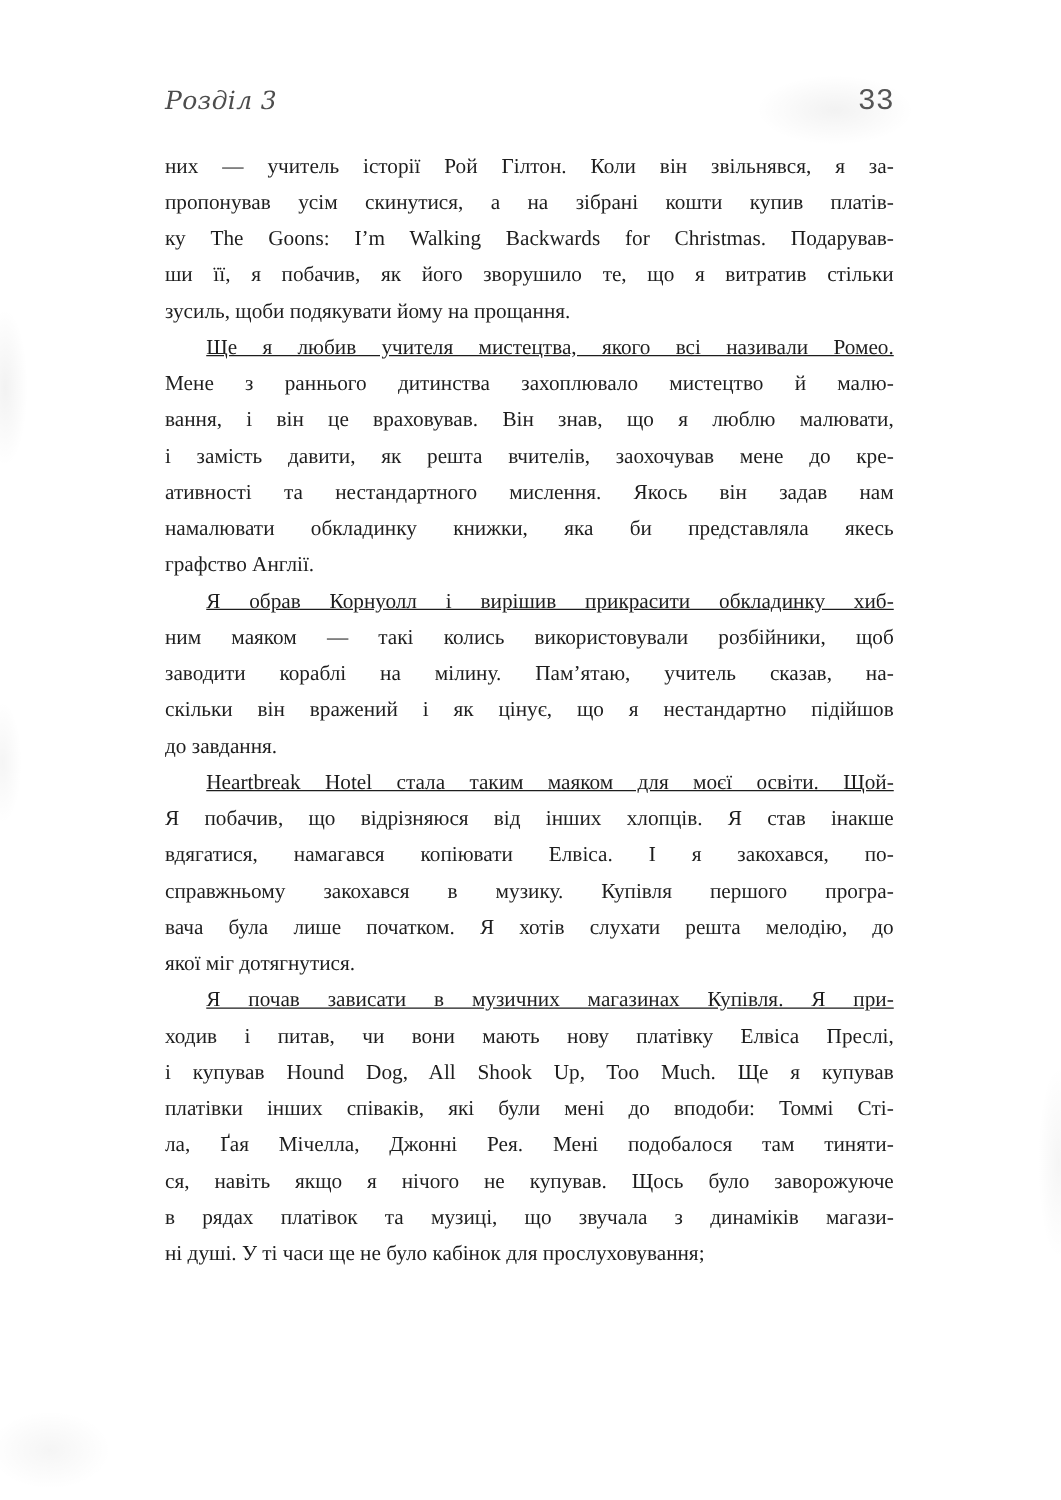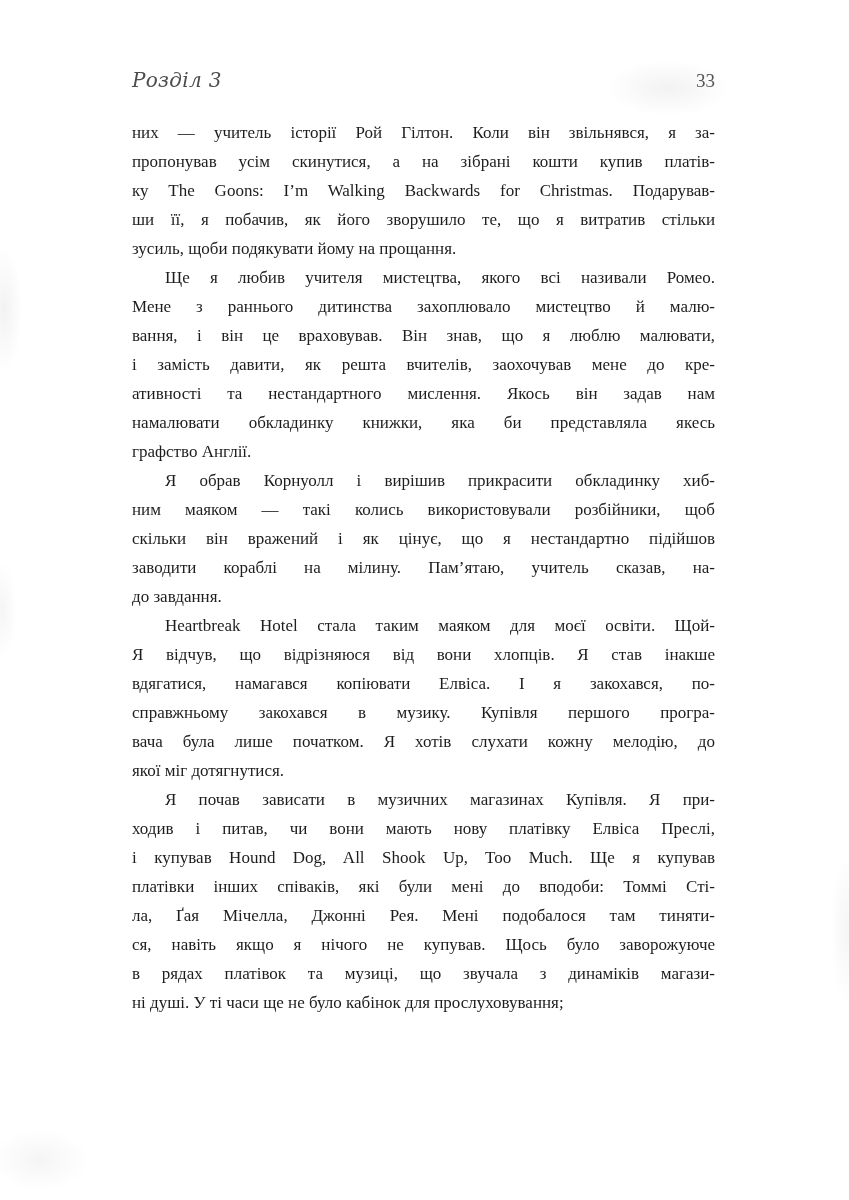--- a/index.html
+++ b/index.html
@@ -39,41 +39,41 @@
     gap: 12px;
   }
   .chapter {
     font-family: "DejaVu Serif", serif;
     font-style: italic;
     font-size: 20px;
     color: #4d4d4d;
     letter-spacing: 0.3px;
   }
   .folio {
-    font-family: Liberation Serif, serif;
-    font-size: 19px;
+    font-family: Liberation Mono, monospace;
+    font-size: 24px;
     color: #555555;
   }
   .page-body {
     position: absolute;
     left: 132px;
     top: 118px;
     width: 583px;
     color: #1d1d1d;
     font-size: 17px;
     line-height: 29px;
   }
   .paragraph { margin: 0; }
   .line {
     text-align: justify;
     text-align-last: justify;
     white-space: normal;
   }
   .line.last { text-align-last: left; font-family: Liberation Serif, serif; }
-  .line.indent { text-indent: 33px; }
+  .line.indent { text-indent: 33px; text-decoration: underline; }
 </style>
 </head>
 <body>
 
 <div class="page">
   <header class="page-header">
     <span class="chapter">Розділ 3</span>
     <span class="folio">33</span>
   </header>
   <main class="page-body">
@@ -89,30 +89,30 @@
         <div class="line">Мене з раннього дитинства захоплювало мистецтво й малю-</div>
         <div class="line">вання, і він це враховував. Він знав, що я люблю малювати,</div>
         <div class="line">і замість давити, як решта вчителів, заохочував мене до кре-</div>
         <div class="line">ативності та нестандартного мислення. Якось він задав нам</div>
         <div class="line">намалювати обкладинку книжки, яка би представляла якесь</div>
         <div class="line last">графство Англії.</div>
       </div>
       <div class="paragraph">
         <div class="line indent">Я обрав Корнуолл і вирішив прикрасити обкладинку хиб-</div>
         <div class="line">ним маяком — такі колись використовували розбійники, щоб</div>
+        <div class="line">заводити кораблі на мілину. Пам’ятаю, учитель сказав, на-</div>
         <div class="line">скільки він вражений і як цінує, що я нестандартно підійшов</div>
-        <div class="line">заводити кораблі на мілину. Пам’ятаю, учитель сказав, на-</div>
         <div class="line last">до завдання.</div>
       </div>
       <div class="paragraph">
         <div class="line indent">Heartbreak Hotel стала таким маяком для моєї освіти. Щой-</div>
-        <div class="line">Я відчув, що відрізняюся від вони хлопців. Я став інакше</div>
+        <div class="line">Я побачив, що відрізняюся від інших хлопців. Я став інакше</div>
         <div class="line">вдягатися, намагався копіювати Елвіса. І я закохався, по-</div>
         <div class="line">справжньому закохався в музику. Купівля першого програ-</div>
-        <div class="line">вача була лише початком. Я хотів слухати кожну мелодію, до</div>
+        <div class="line">вача була лише початком. Я хотів слухати решта мелодію, до</div>
         <div class="line last">якої міг дотягнутися.</div>
       </div>
       <div class="paragraph">
         <div class="line indent">Я почав зависати в музичних магазинах Купівля. Я при-</div>
         <div class="line">ходив і питав, чи вони мають нову платівку Елвіса Преслі,</div>
         <div class="line">і купував Hound Dog, All Shook Up, Too Much. Ще я купував</div>
         <div class="line">платівки інших співаків, які були мені до вподоби: Томмі Сті-</div>
         <div class="line">ла, Ґая Мічелла, Джонні Рея. Мені подобалося там тиняти-</div>
         <div class="line">ся, навіть якщо я нічого не купував. Щось було заворожуюче</div>
         <div class="line">в рядах платівок та музиці, що звучала з динаміків магази-</div>

